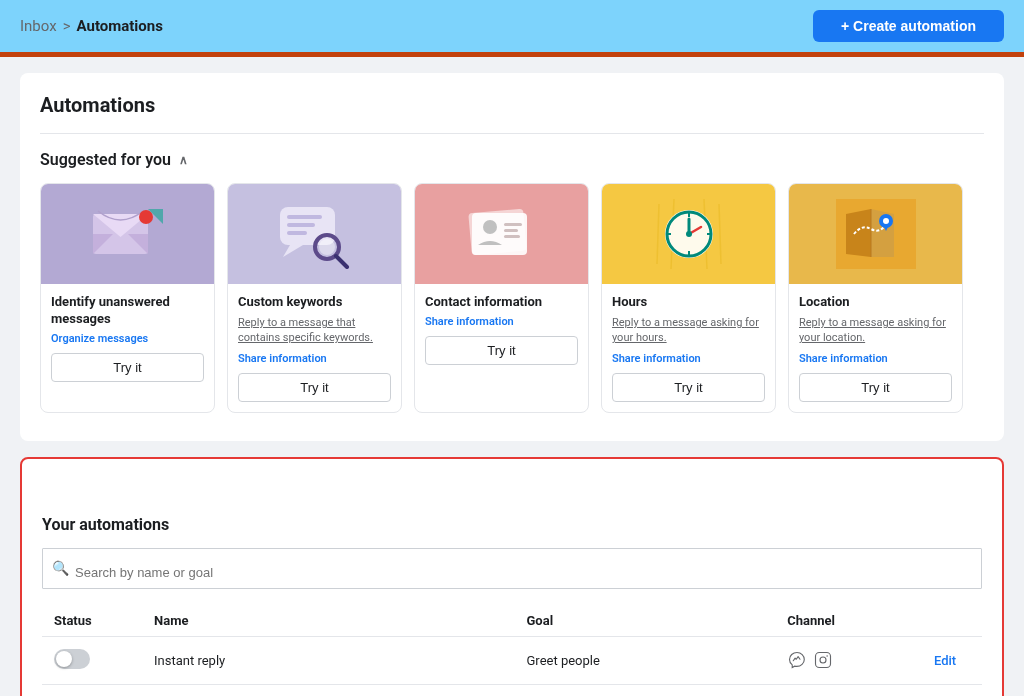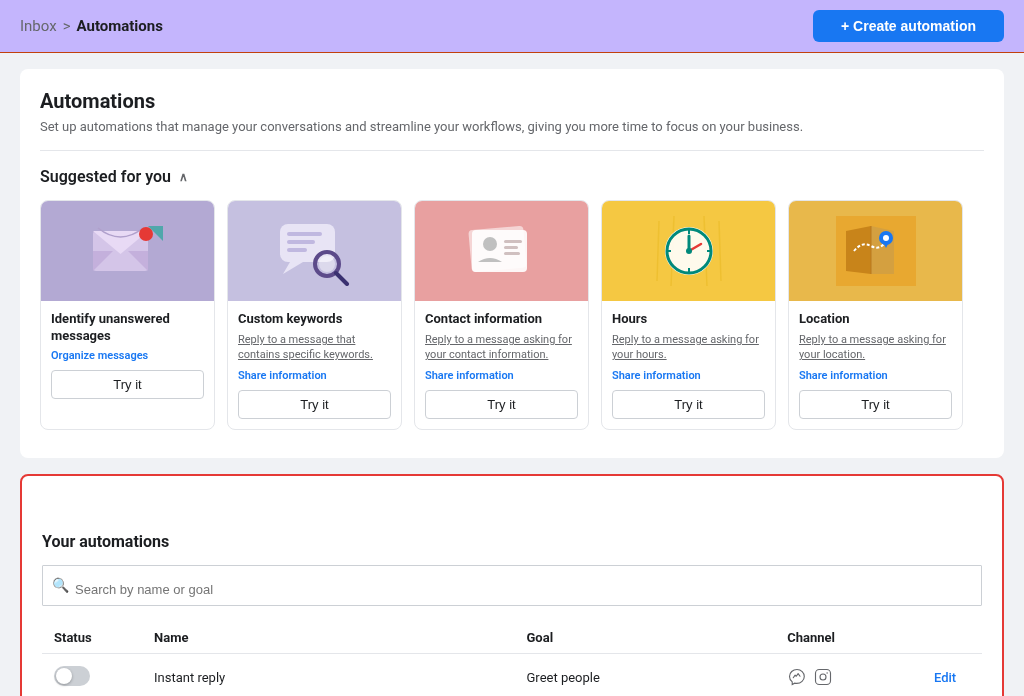--- a/index.html
+++ b/index.html
@@ -12,26 +12,26 @@
 
     .page-wrapper {
       width: 1024px;
       min-height: 696px;
       background: #f0f2f5;
       padding: 0;
     }
 
     
     .top-header {
-      background: #c4b5fd;
+      background: #7dd3fc;
       padding: 10px 20px;
       display: flex;
       align-items: center;
       justify-content: space-between;
-      border-bottom: 1px solid #c2410c;
+      border-bottom: 5px solid #c2410c;
     }
 
     .breadcrumb {
       display: flex;
       align-items: center;
       gap: 6px;
       font-size: 15px;
     }
 
     .breadcrumb-inbox {
@@ -356,21 +356,20 @@
       <span class="breadcrumb-sep">&gt;</span>
       <span class="breadcrumb-current">Automations</span>
     </div>
     <button class="create-btn">+ Create automation</button>
   </div>
 
   <div class="main-content">
 
     <div class="section-card">
       <h1 class="page-title">Automations</h1>
-      <p class="page-subtitle">Set up automations that manage your conversations and streamline your workflows, giving you more time to focus on your business.</p>
 
       <hr class="divider">
 
       <div class="suggested-header">
         <span>Suggested for you</span>
         <span class="chevron-icon">∧</span>
       </div>
 
       <div class="carousel-wrapper">
         <div class="carousel-scroll">
@@ -431,21 +430,20 @@
                 <circle cx="28" cy="28" r="7" fill="#c0c0c0"></circle>
                 <path d="M16 46 Q28 38 40 46" fill="#c0c0c0"></path>
 
                 <rect x="42" y="24" width="18" height="3" rx="1.5" fill="#d0c0c0"></rect>
                 <rect x="42" y="30" width="14" height="3" rx="1.5" fill="#d0c0c0"></rect>
                 <rect x="42" y="36" width="16" height="3" rx="1.5" fill="#d0c0c0"></rect>
               </svg>
             </div>
             <div class="card-body">
               <div class="card-title">Contact information</div>
-              <div class="card-desc">Reply to a message asking for your contact information.</div>
               <div class="card-tag">Share information</div>
               <button class="try-btn">Try it</button>
             </div>
           </div>
 
           <div class="card">
             <div class="card-image orange">
               <svg class="illus-clock" viewBox="0 0 80 70" xmlns="http://www.w3.org/2000/svg">
 
                 <rect x="0" y="0" width="80" height="70" fill="#f5c842"></rect>

